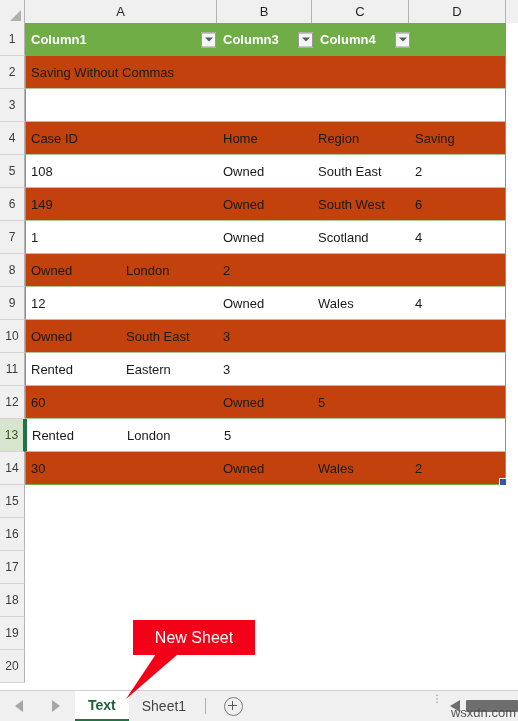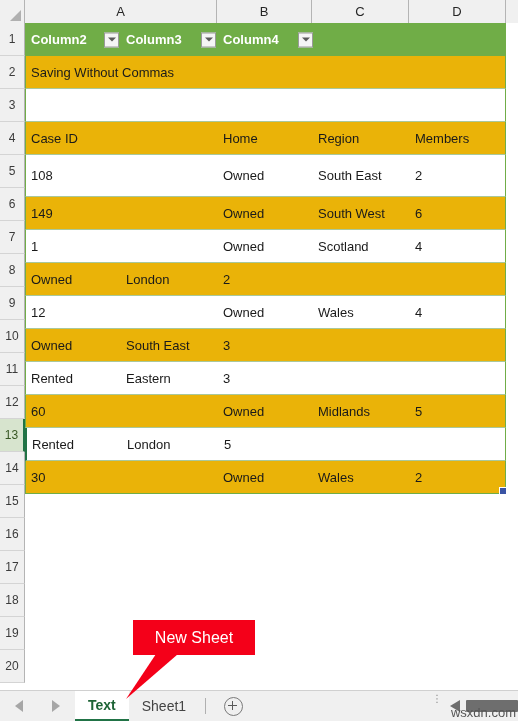--- a/index.html
+++ b/index.html
@@ -137,21 +137,21 @@
     justify-content: center;
   }
   .filter-btn i {
     display: block;
     width: 0; height: 0;
     border-left: 4px solid transparent;
     border-right: 4px solid transparent;
     border-top: 4px solid #5a5a5a;
   }
 
-  .band-light { background: #eab308; }
+  .band-light { background: #c2410c; }
   .band-white { background: #ffffff; }
   .row-empty  { background: #ffffff; }
 
   .tbl-body-row { border-bottom: 1px solid #a9c89b; }
   .tbl-last { border-bottom: 1px solid #70ad47; }
 
   
   .tbl-edge-l { border-left: 1px solid #70ad47; }
   .tbl-edge-r { border-right: 1px solid #70ad47; }
 
@@ -333,22 +333,22 @@
     <div class="rowhead" style="height:33px">16</div>
     <div class="rowhead" style="height:33px">17</div>
     <div class="rowhead" style="height:33px">18</div>
     <div class="rowhead" style="height:33px">19</div>
     <div class="rowhead" style="height:33px">20</div>
   </div>
 
   <div class="cellarea">
 
     <div class="row tbl-head tbl-edge-l tbl-edge-r" style="height:33px">
-      <div class="cell" style="flex:0 0 95px">
-        <span>Column2</span>
+      <div class="cell" style="flex:0 0 192px">
+        <span>Column1</span>
         <span class="filter-btn">
             <i></i>
           </span>
       </div>
       <div class="cell" style="flex:0 0 97px">
         <span>Column3</span>
         <span class="filter-btn">
             <i></i>
           </span>
       </div>
@@ -365,24 +365,24 @@
     </div>
 
     <div class="row band-white tbl-body-row tbl-edge-l tbl-edge-r" style="height:33px">
       <div class="cell" style="flex:0 0 481px"></div>
     </div>
 
     <div class="row band-light tbl-body-row tbl-edge-l tbl-edge-r" style="height:33px">
       <div class="cell" style="flex:0 0 192px">Case ID</div>
       <div class="cell" style="flex:0 0 95px">Home</div>
       <div class="cell" style="flex:0 0 97px">Region</div>
-      <div class="cell" style="flex:0 0 97px">Members</div>
-    </div>
-
-    <div class="row band-white tbl-body-row tbl-edge-l tbl-edge-r" style="height:42px">
+      <div class="cell" style="flex:0 0 97px">Saving</div>
+    </div>
+
+    <div class="row band-white tbl-body-row tbl-edge-l tbl-edge-r" style="height:33px">
       <div class="cell" style="flex:0 0 192px">108</div>
       <div class="cell" style="flex:0 0 95px">Owned</div>
       <div class="cell" style="flex:0 0 97px">South East</div>
       <div class="cell" style="flex:0 0 97px">2</div>
     </div>
     <div class="row band-light tbl-body-row tbl-edge-l tbl-edge-r" style="height:33px">
       <div class="cell" style="flex:0 0 192px">149</div>
       <div class="cell" style="flex:0 0 95px">Owned</div>
       <div class="cell" style="flex:0 0 97px">South West</div>
       <div class="cell" style="flex:0 0 97px">6</div>
@@ -410,21 +410,20 @@
       <div class="cell" style="flex:0 0 97px">3</div>
     </div>
     <div class="row band-white tbl-body-row tbl-edge-l tbl-edge-r" style="height:33px">
       <div class="cell" style="flex:0 0 95px">Rented</div>
       <div class="cell" style="flex:0 0 97px">Eastern</div>
       <div class="cell" style="flex:0 0 97px">3</div>
     </div>
     <div class="row band-light tbl-body-row tbl-edge-l tbl-edge-r" style="height:33px">
       <div class="cell" style="flex:0 0 192px">60</div>
       <div class="cell" style="flex:0 0 95px">Owned</div>
-      <div class="cell" style="flex:0 0 97px">Midlands</div>
       <div class="cell" style="flex:0 0 97px">5</div>
     </div>
     <div class="row band-white tbl-body-row tbl-edge-r" style="height:33px;border-left:2px solid #217346">
       <div class="cell" style="flex:0 0 95px">Rented</div>
       <div class="cell" style="flex:0 0 97px">London</div>
       <div class="cell" style="flex:0 0 97px">5</div>
     </div>
     <div class="row band-light tbl-last tbl-edge-l tbl-edge-r" style="height:33px;position:relative">
       <div class="cell" style="flex:0 0 192px">30</div>
       <div class="cell" style="flex:0 0 95px">Owned</div>

